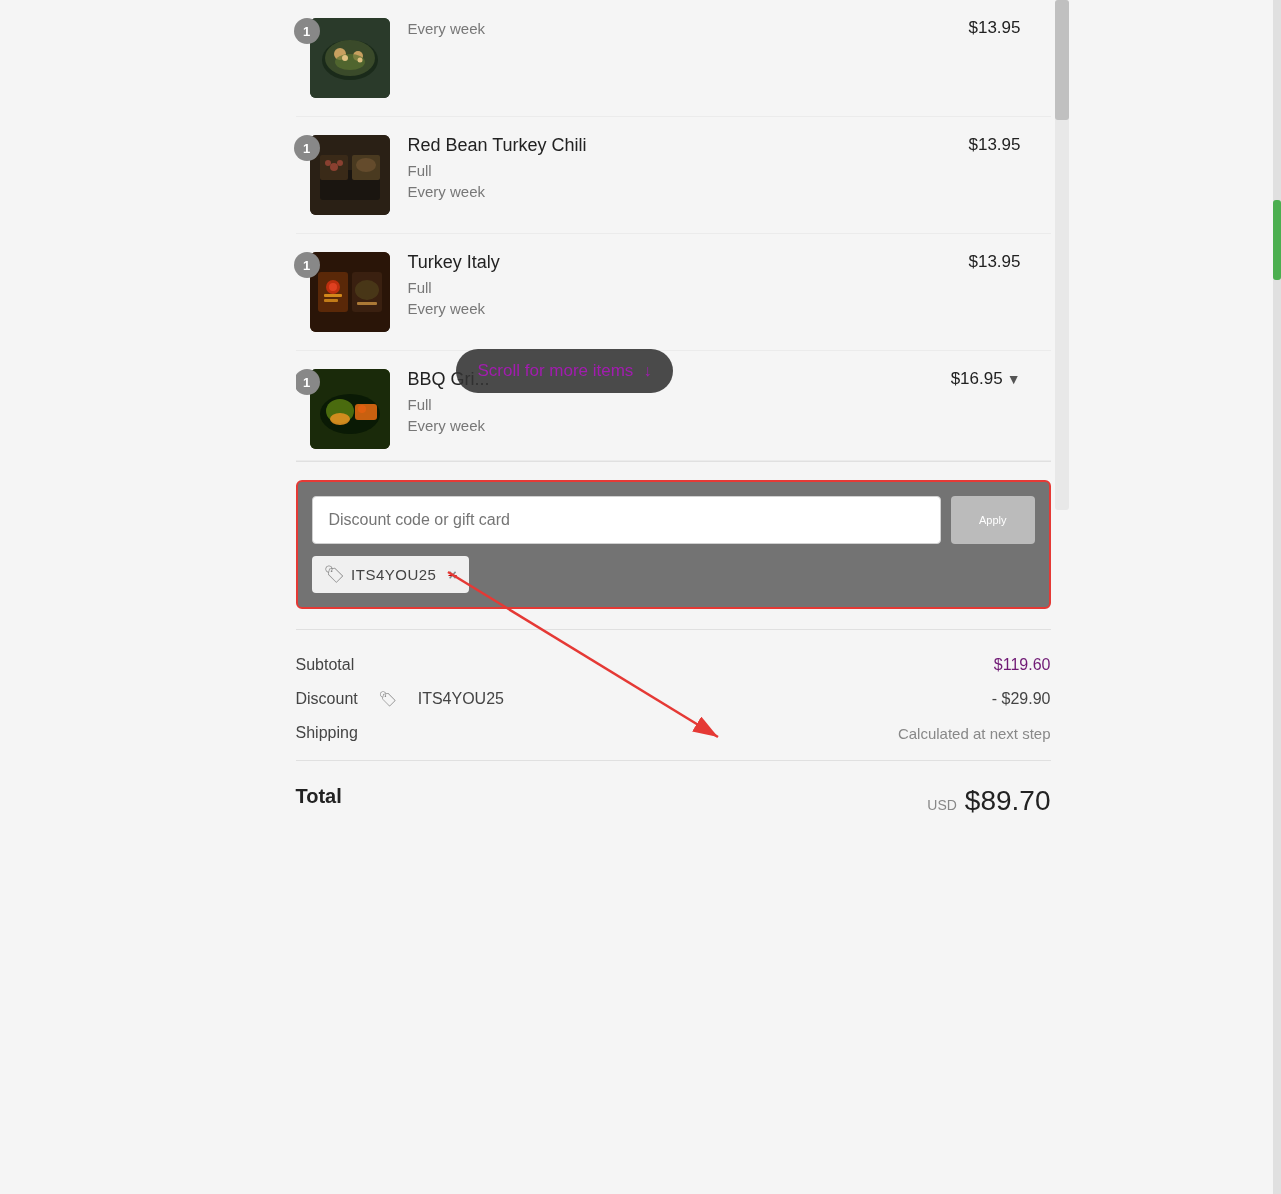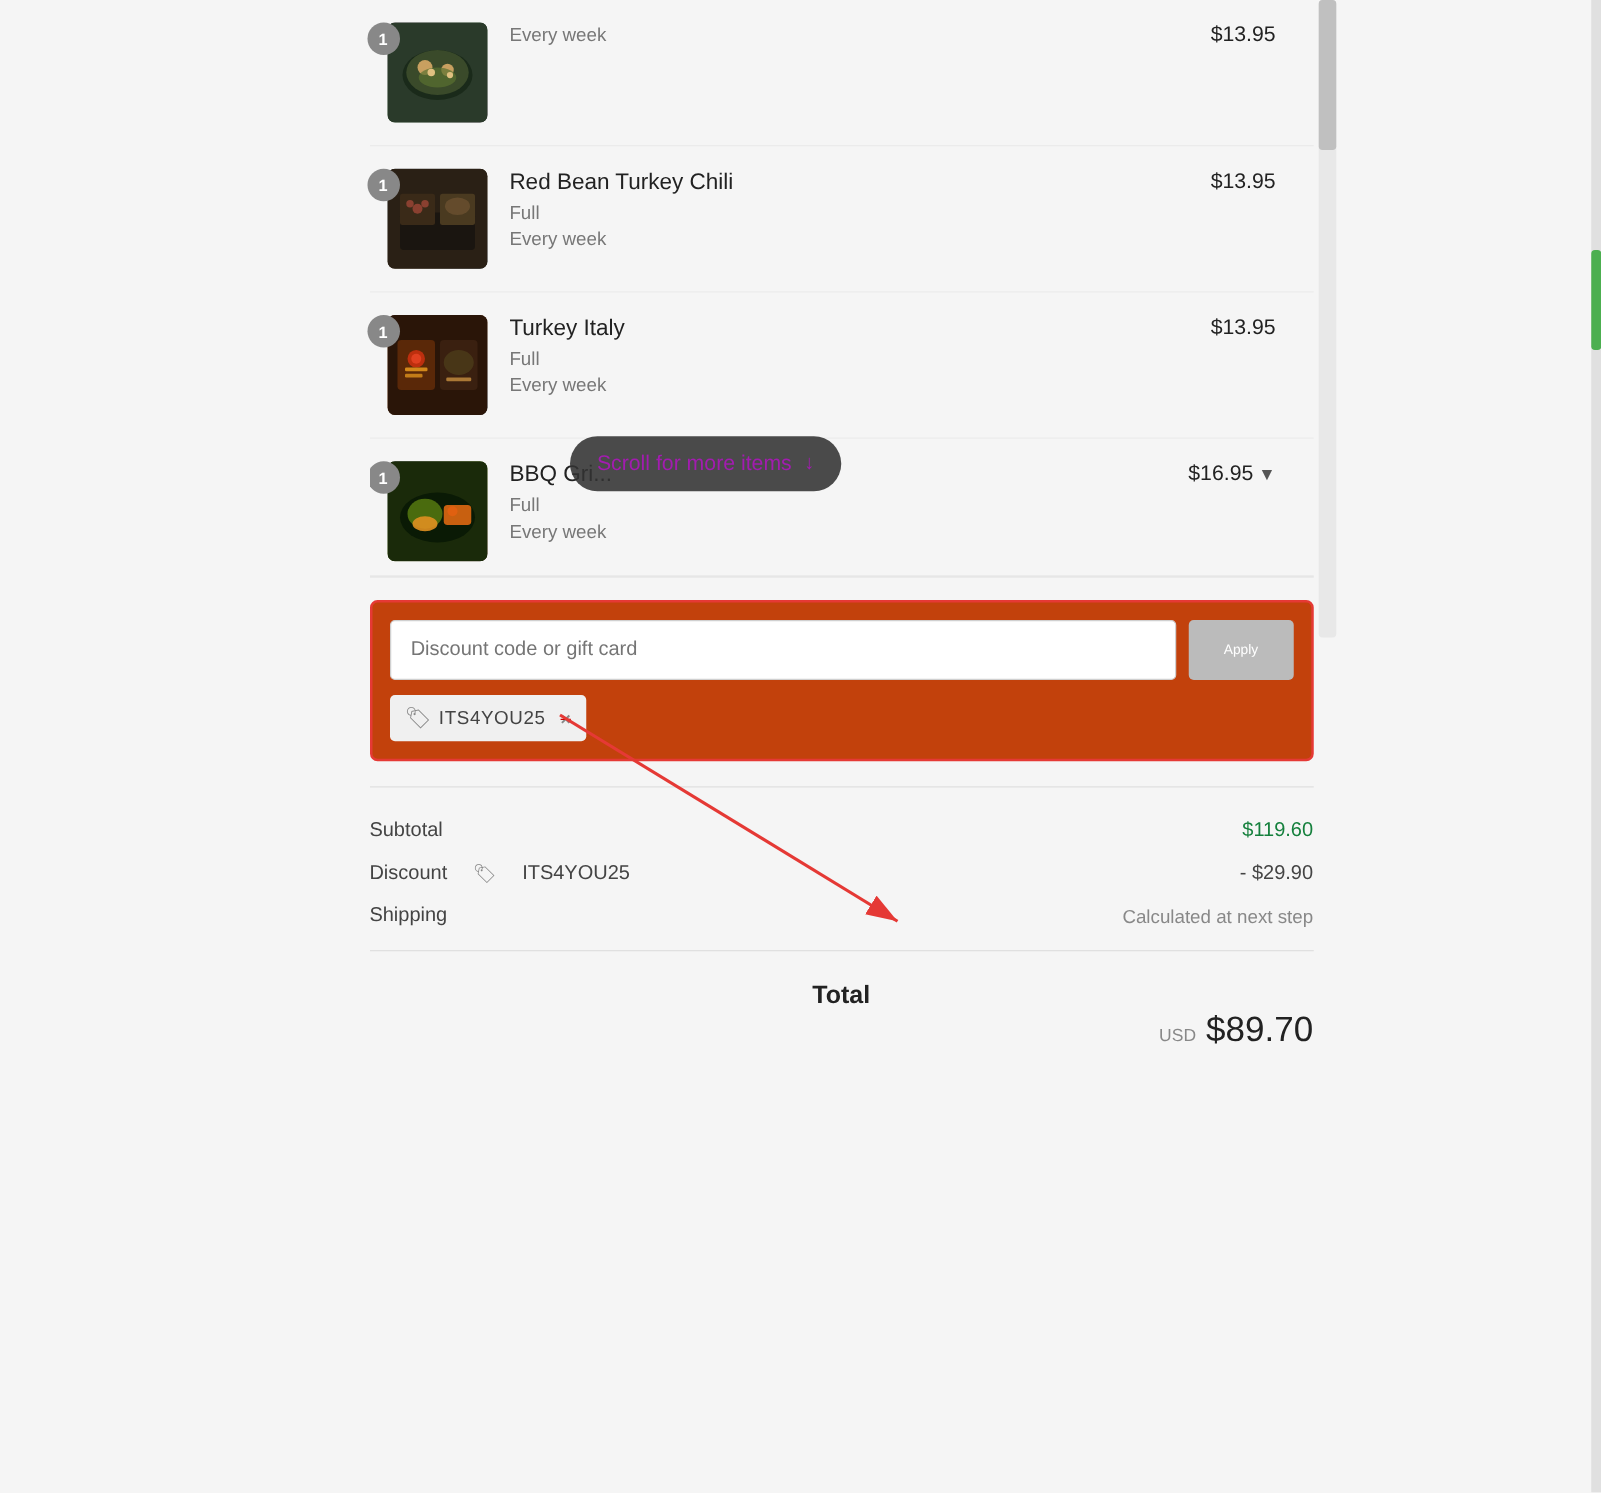--- a/index.html
+++ b/index.html
@@ -164,21 +164,21 @@
       overflow: hidden;
       max-height: 110px;
     }
 
     
     .discount-section {
       border: 2.5px solid #e53935;
       border-radius: 6px;
       padding: 14px 14px 14px 14px;
       margin-top: 18px;
-      background: #c2410c;
+      background: #737373;
       position: relative;
     }
 
     .discount-input-row {
       display: flex;
       gap: 10px;
     }
 
     .discount-input {
       flex: 1;
@@ -263,43 +263,42 @@
     }
 
     .summary-label {
       display: flex;
       align-items: center;
       gap: 8px;
     }
 
     .summary-value {
       margin-left: auto;
-      color: #15803d;
+      color: #701a75;
     }
 
     .summary-value.discount-val {
       color: #444;
     }
 
     .summary-value.shipping-val {
       color: #888;
       font-size: 15px;
     }
 
     .summary-divider {
       border: none;
       border-top: 1px solid #e0e0e0;
       margin: 10px 0;
     }
 
     .total-row {
       display: flex;
-      align-items: center;
+      align-items: flex-start;
       padding: 14px 0 4px 0;
-      flex-direction: column;
     }
 
     .total-label {
       font-size: 20px;
       font-weight: 600;
       color: #222;
     }
 
     .total-value-group {
       margin-left: auto;

